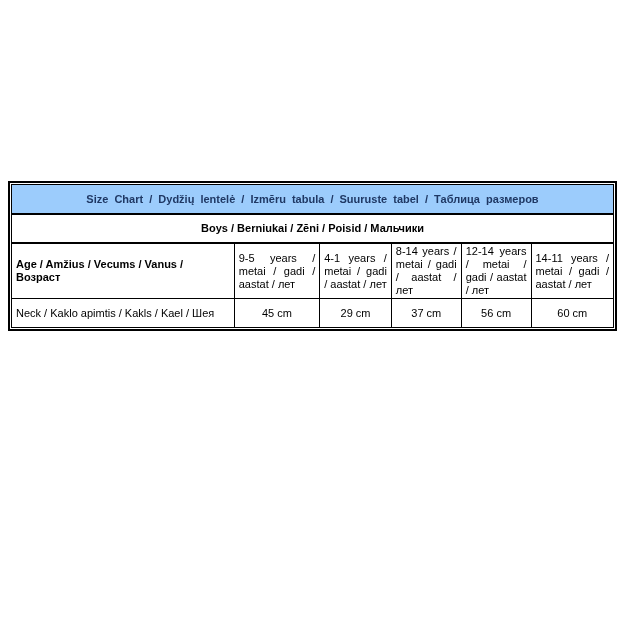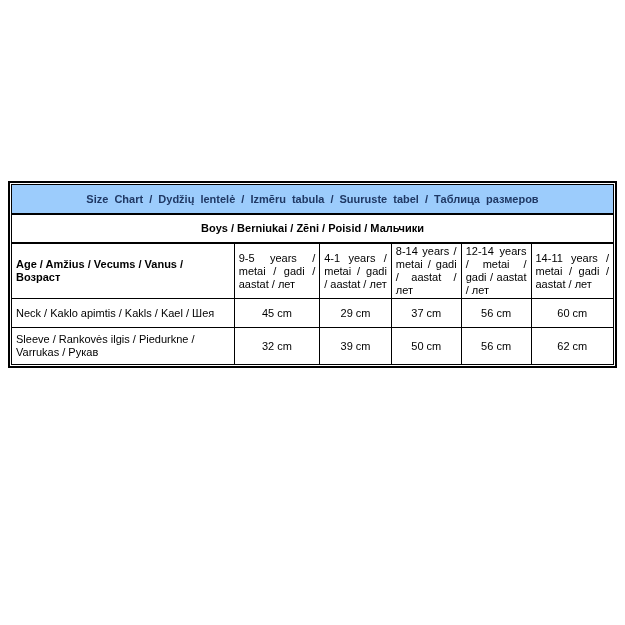--- a/index.html
+++ b/index.html
@@ -107,23 +107,15 @@
 
     <tr class="rh26">
       <td class="label-cell">Neck / Kaklo apimtis / Kakls / Kael / Шея</td>
       <td class="value-cell">45 cm</td>
       <td class="value-cell">29 cm</td>
       <td class="value-cell">37 cm</td>
       <td class="value-cell">56 cm</td>
       <td class="value-cell">60 cm</td>
     </tr>
 
-    <tr class="rh34">
-      <td class="label-cell">Sleeve / Rankovės ilgis / Piedurkne / Varrukas / Рукав</td>
-      <td class="value-cell">32 cm</td>
-      <td class="value-cell">39 cm</td>
-      <td class="value-cell">50 cm</td>
-      <td class="value-cell">56 cm</td>
-      <td class="value-cell">62 cm</td>
-    </tr>
   </tbody>
     </table>
 </div>
 
 </body></html>

